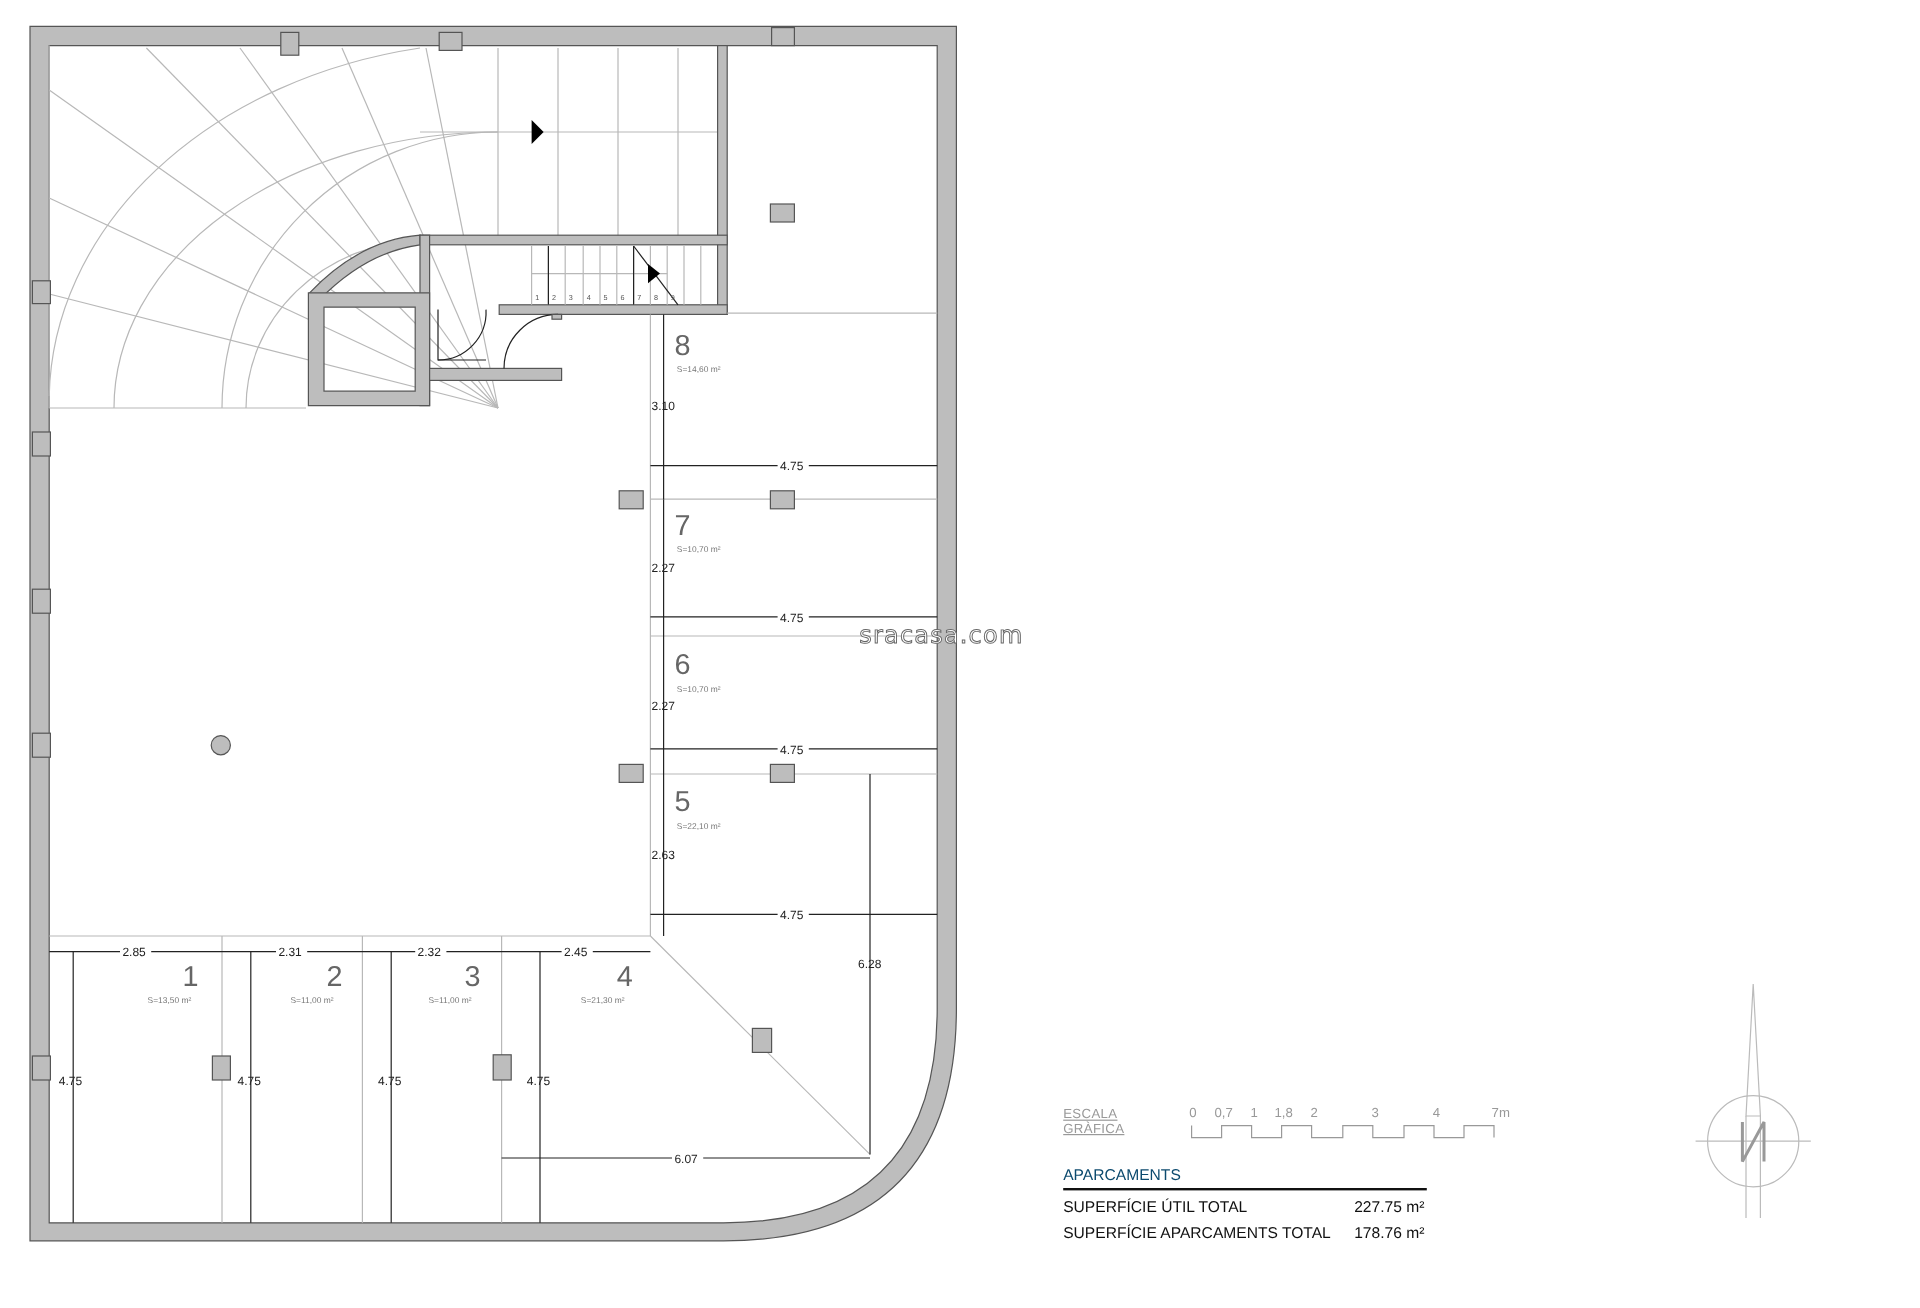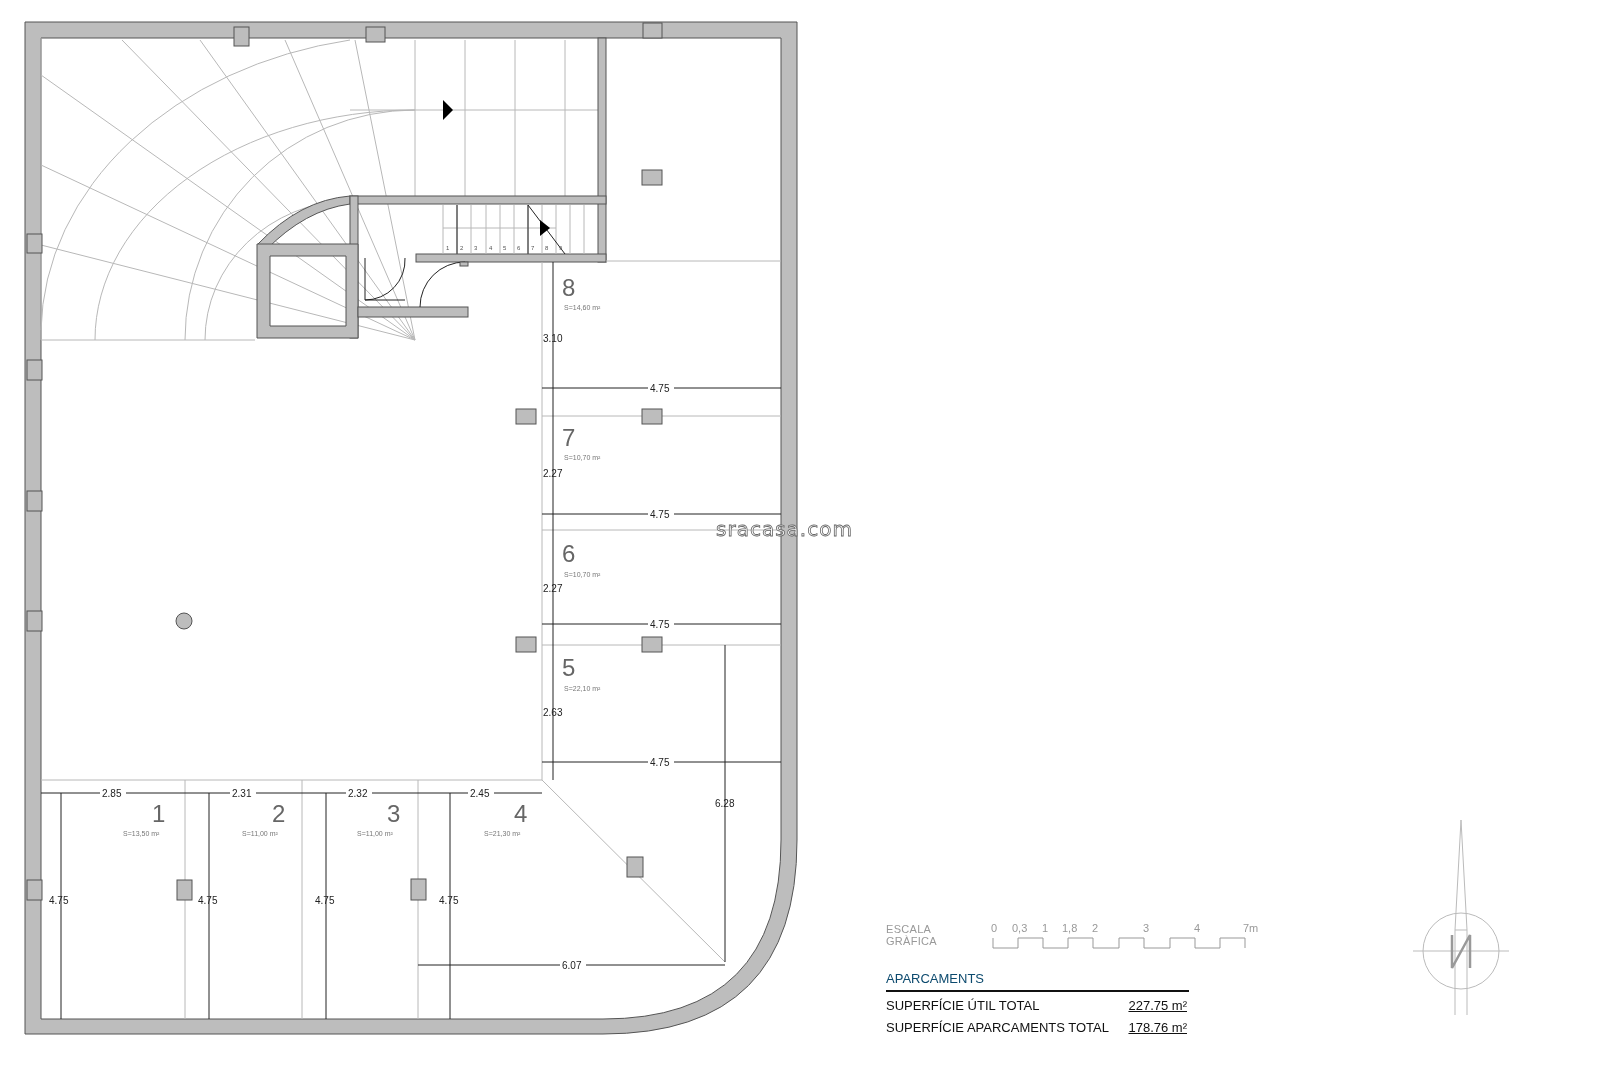--- a/index.html
+++ b/index.html
@@ -10,26 +10,26 @@
   .pillar { fill: #bdbdbd; stroke: #555; stroke-width: 1; }
   .thin { stroke: #b8b8b8; stroke-width: 1; fill: none; }
   .dim { stroke: #222; stroke-width: 1; fill: none; }
   .dimtxt { font-size: 10px; fill: #222; font-family: "Liberation Sans", sans-serif; }
   .spotnum { font-size: 24px; fill: #666; font-family: "Liberation Sans", sans-serif; }
   .spotarea { font-size: 7px; fill: #777; font-family: "Liberation Sans", sans-serif; }
   .stepnum { font-size: 6px; fill: #555; font-family: "Liberation Sans", sans-serif; }
   .watermark { font-size: 20px; fill: #fff; stroke: #666; stroke-width: 0.8; letter-spacing: 1px;
                font-family: "DejaVu Sans", sans-serif; }
   .legend { position: absolute; font-family: "Liberation Sans", sans-serif; color: #111; }
-  .scale-label { position: absolute; left: 886px; top: 923px; font-size: 11px; color: #999; letter-spacing: 0.3px; }
+  .scale-label { position: absolute; left: 886px; top: 923px; font-size: 11px; color: #999; letter-spacing: 0.3px; text-decoration: underline; }
   .scale-tick { position: absolute; top: 922px; font-size: 11px; color: #999; }
   .tbl-title { position: absolute; left: 886px; top: 971px; font-size: 13px; color: #0c4a6e; }
   .tbl-rule { position: absolute; left: 886px; top: 990px; width: 303px; height: 2px; background: #111; }
   .tbl-row { position: absolute; left: 886px; width: 303px; font-size: 13px; color: #111; display: flex; justify-content: space-between; align-items: center; }
-  .tbl-row span.v { padding-right: 2px; text-decoration: underline; }
+  .tbl-row span.v { padding-right: 2px; }
 </style>
 </head>
 <body>
 
 <svg width="1600" height="1090" viewBox="0 0 1600 1090">
 
   <path class="wall" fill-rule="evenodd" d="M25 22 L797 22 L797 840 Q797 1034 603 1034 L25 1034 Z
        M41 38 L781 38 L781 840 Q781 1019 603 1019 L41 1019 Z"></path>
 
   <g>
@@ -228,21 +228,21 @@
     <path d="M1413 951 L1509 951"></path>
     <path d="M1461 820 L1455 930 L1467 930 Z"></path>
     <path d="M1455 930 L1455 1015 M1467 930 L1467 1015"></path>
     <path d="M1452 935 L1452 968 L1470 935 L1470 968" stroke="#999" stroke-width="2.5"></path>
   </g>
 </svg>
 
 <div class="legend">
   <div class="scale-label">ESCALA GRÀFICA</div>
   <div class="scale-tick" style="left:991px">0</div>
-  <div class="scale-tick" style="left:1012px">0,3</div>
+  <div class="scale-tick" style="left:1012px">0,7</div>
   <div class="scale-tick" style="left:1042px">1</div>
   <div class="scale-tick" style="left:1062px">1,8</div>
   <div class="scale-tick" style="left:1092px">2</div>
   <div class="scale-tick" style="left:1143px">3</div>
   <div class="scale-tick" style="left:1194px">4</div>
   <div class="scale-tick" style="left:1243px">7m</div>
 </div>
 
 <div class="legend">
   <div class="tbl-title">APARCAMENTS</div>

